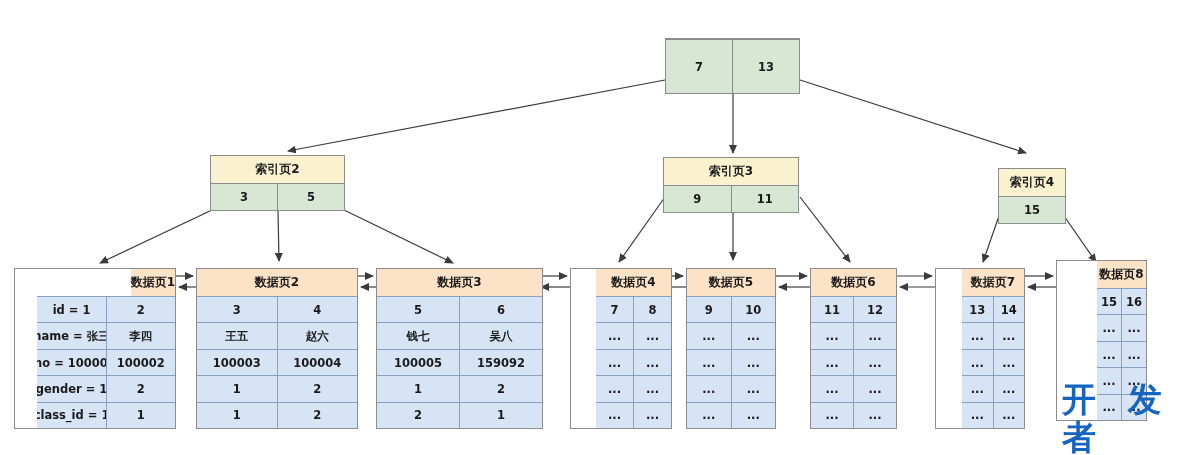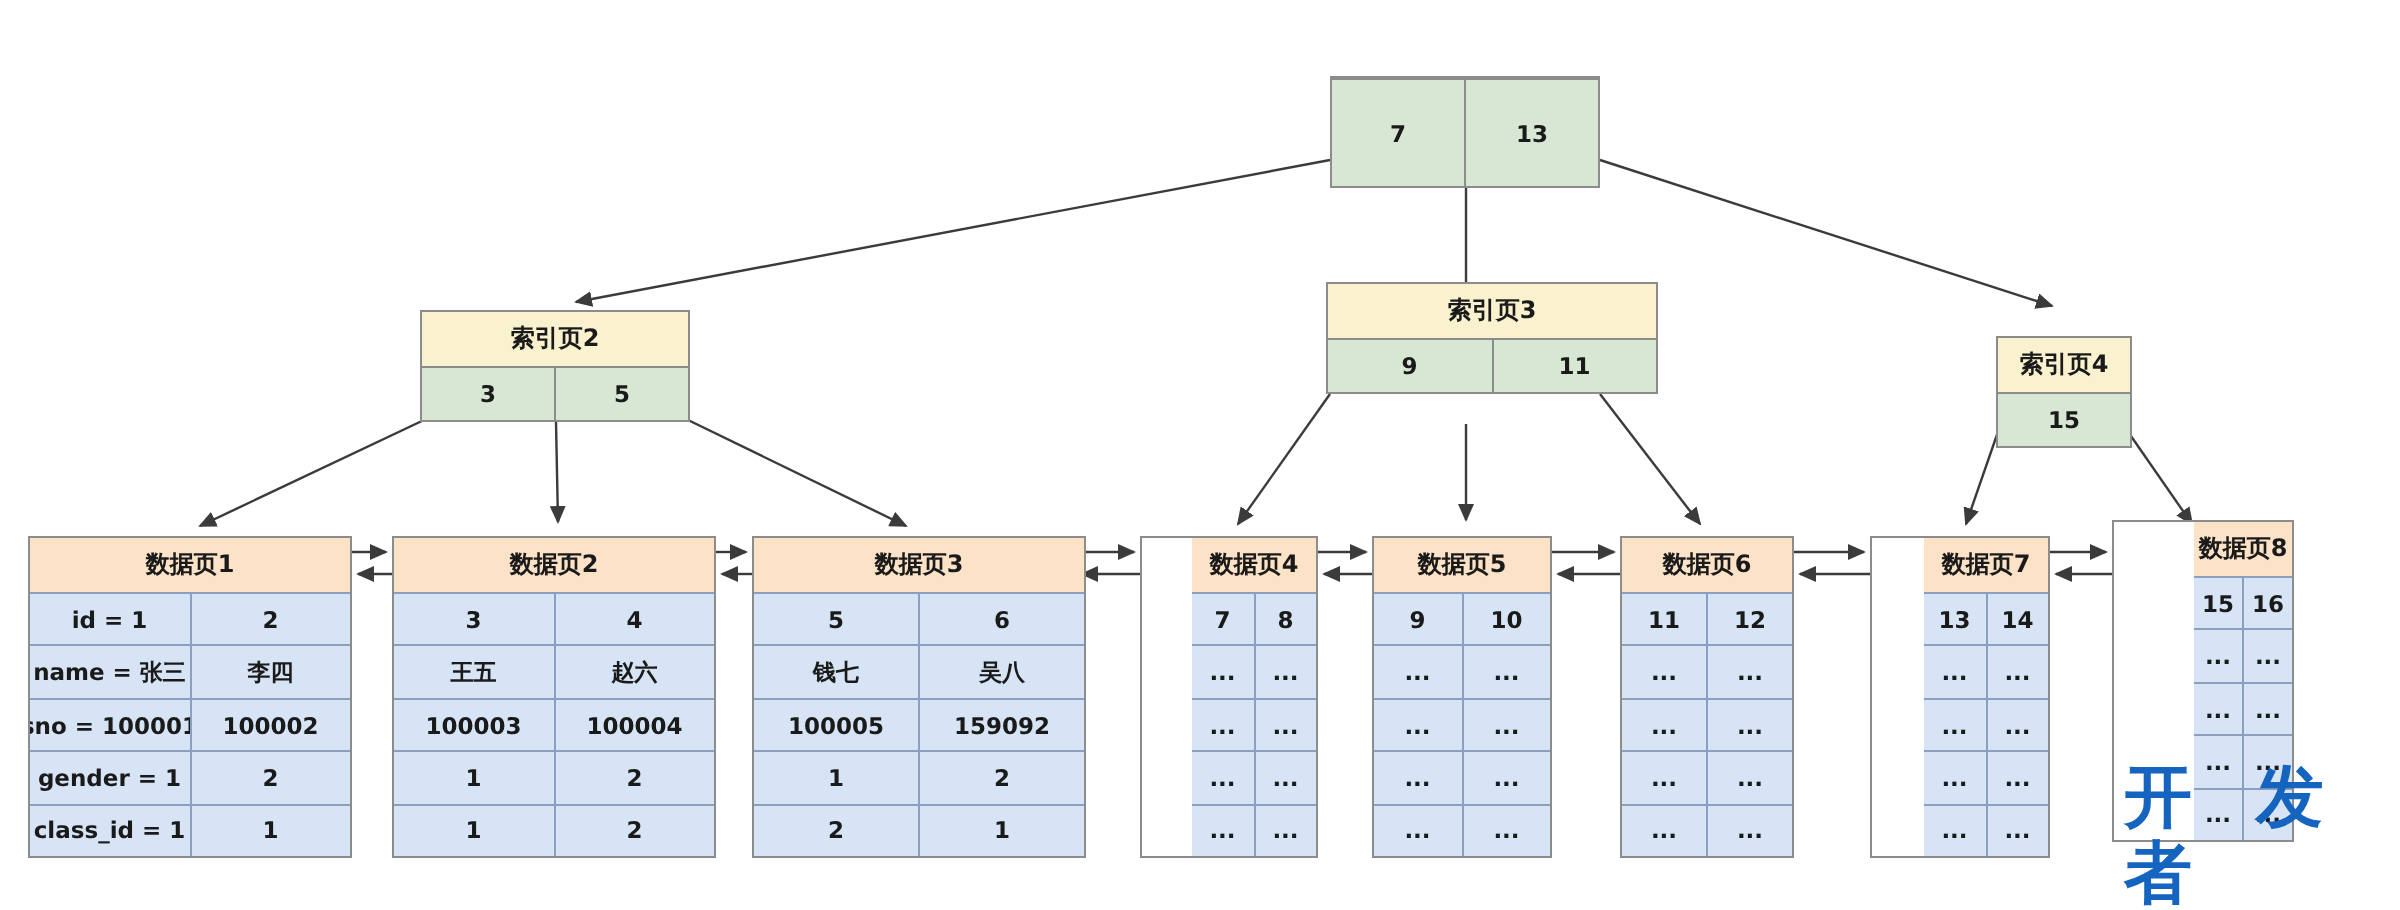--- a/index.html
+++ b/index.html
@@ -78,39 +78,39 @@
 
   <div class="tbl idx" style="left:210px;top:155px;width:135px;">
     <div class="hdr">索引页2</div>
     <div class="rows">
         <div class="trow">
           <div class="tcell">3</div>
           <div class="tcell">5</div>
         </div>
       </div>
   </div>
-  <div class="tbl idx" style="left:663px;top:141px;width:166px;">
+  <div class="tbl idx" style="left:663px;top:157px;width:136px;">
     <div class="hdr">索引页3</div>
     <div class="rows">
         <div class="trow">
           <div class="tcell">9</div>
           <div class="tcell">11</div>
         </div>
       </div>
   </div>
   <div class="tbl idx" style="left:998px;top:168px;width:68px;">
     <div class="hdr">索引页4</div>
     <div class="rows">
         <div class="trow">
           <div class="tcell">15</div>
         </div>
       </div>
   </div>
 
-  <div class="tbl dat" style="left:14px;top:268px;width:162px;">
+  <div class="tbl dat" style="left:14px;top:268px;width:162px;align-items:flex-end;">
     <div class="hdr">数据页1</div>
     <div class="rows">
         <div class="trow">
           <div class="tcell">id = 1</div>
           <div class="tcell">2</div>
         </div>
         <div class="trow">
           <div class="tcell">name = 张三</div>
           <div class="tcell">李四</div>
         </div>
@@ -171,21 +171,21 @@
         <div class="trow">
           <div class="tcell">1</div>
           <div class="tcell">2</div>
         </div>
         <div class="trow">
           <div class="tcell">2</div>
           <div class="tcell">1</div>
         </div>
       </div>
   </div>
-  <div class="tbl dat" style="left:570px;top:268px;width:89px;padding-left:25px;">
+  <div class="tbl dat" style="left:570px;top:268px;width:102px;padding-left:25px;">
     <div class="hdr">数据页4</div>
     <div class="rows">
         <div class="trow">
           <div class="tcell">7</div>
           <div class="tcell">8</div>
         </div>
         <div class="trow">
           <div class="tcell">...</div>
           <div class="tcell">...</div>
         </div>

